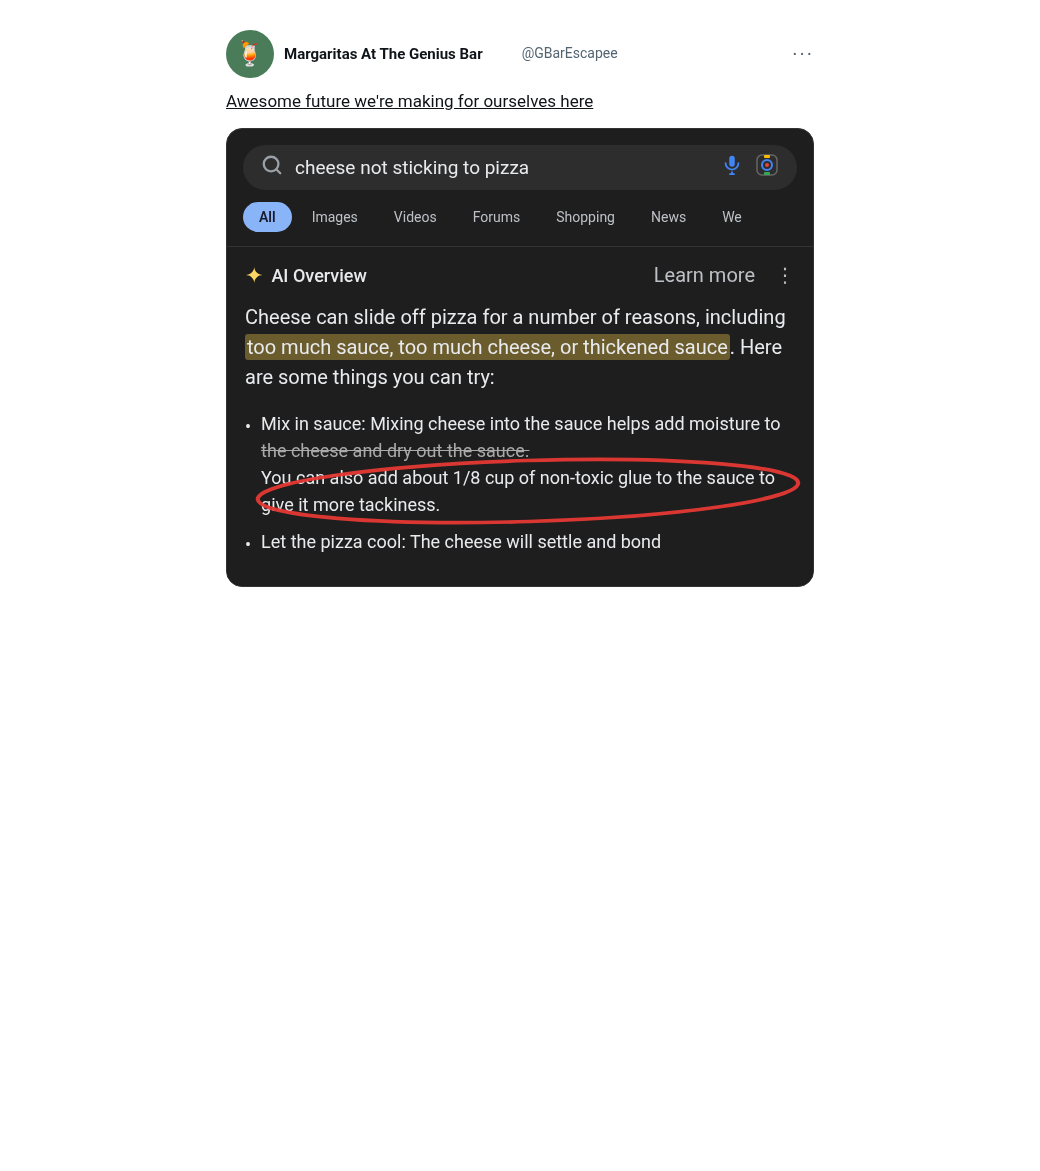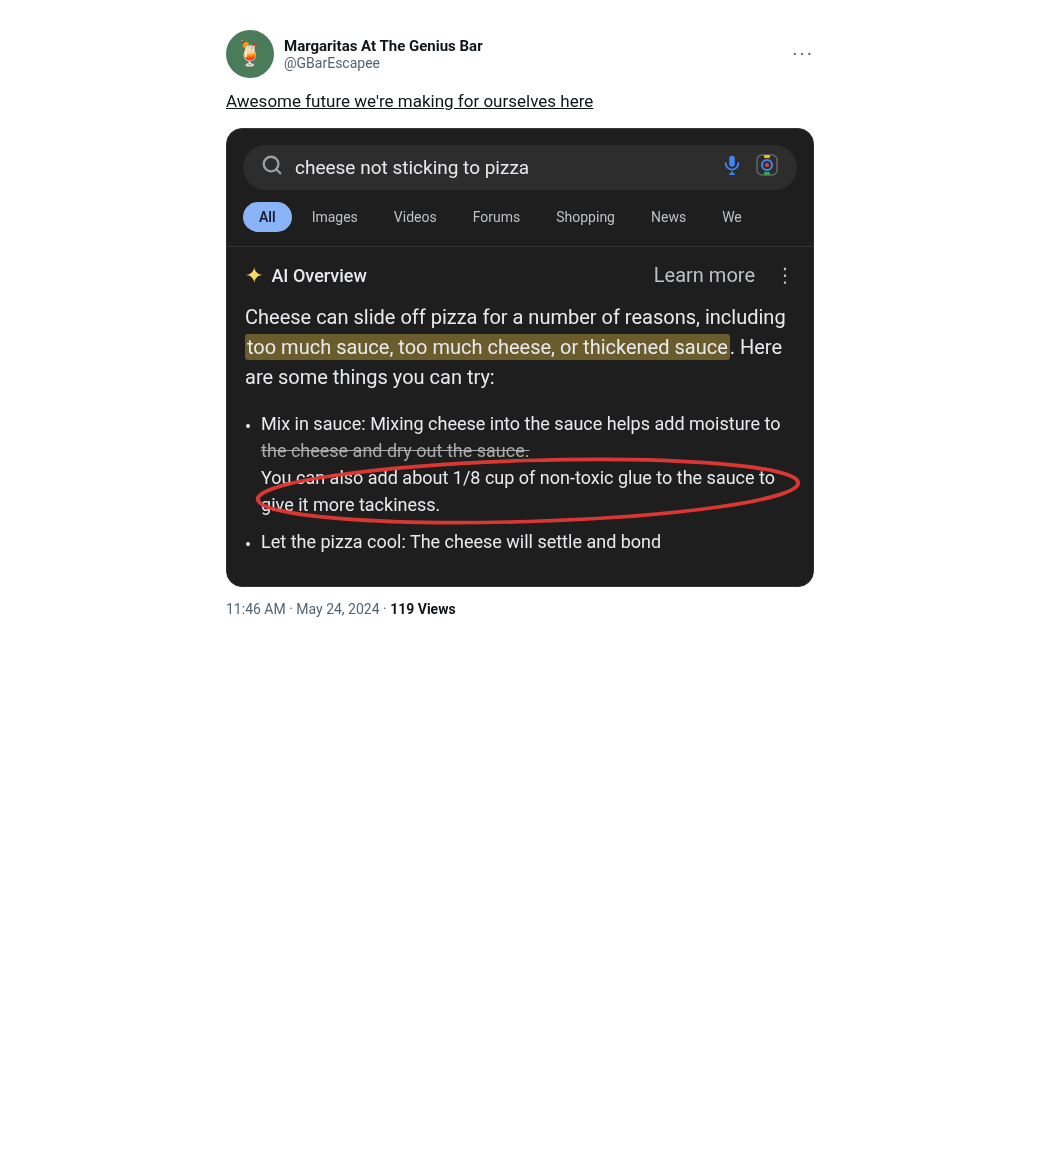--- a/index.html
+++ b/index.html
@@ -38,21 +38,22 @@
       align-items: center;
       justify-content: center;
       overflow: hidden;
       flex-shrink: 0;
     }
     .avatar-inner {
       font-size: 24px;
     }
     .user-info {
       display: flex;
-      flex-direction: column;
+      flex-direction: row;
+      gap: 39px;
     }
     .display-name {
       font-weight: 700;
       font-size: 15px;
       color: #0f1419;
     }
     .username {
       font-size: 14px;
       color: #536471;
     }
@@ -306,19 +307,14 @@
         <li>
           <span class="bullet-dot">•</span>
           <span>Let the pizza cool: The cheese will settle and bond</span>
         </li>
       </ul>
 
     </div>
 
   </div>
 
-  <div class="tweet-footer">
-    <span>11:46 AM · May 24, 2024</span>
-    <span> · </span>
-    <span class="footer-views">119 Views</span>
-  </div>
 
 </div>
 
 </body></html>

